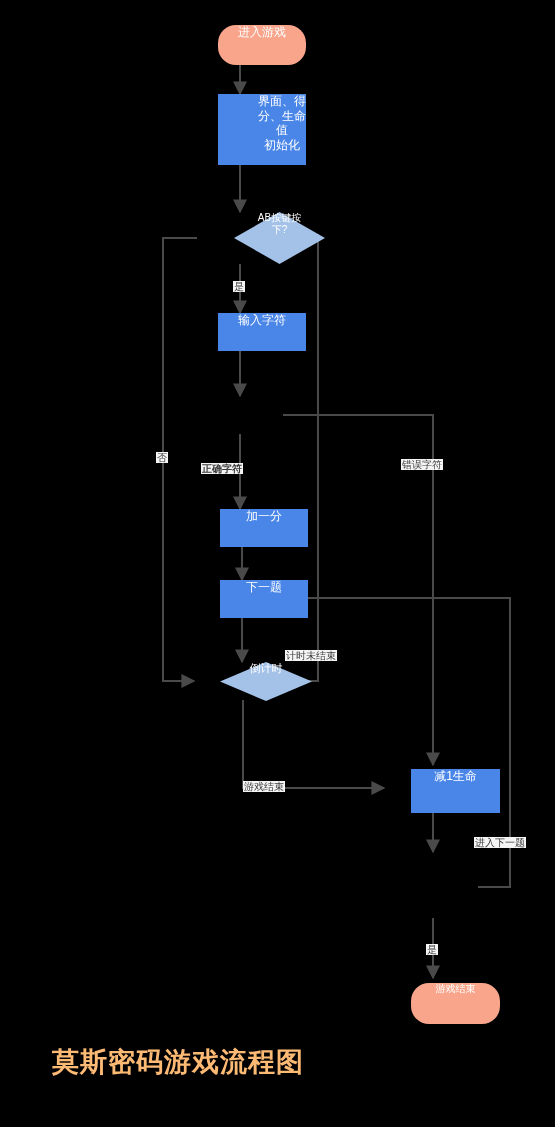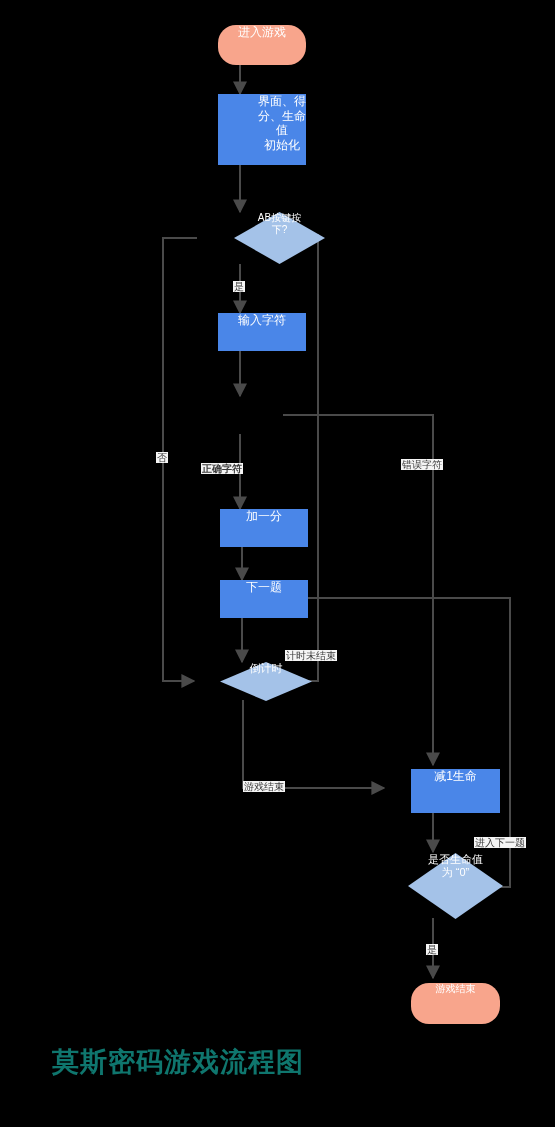--- a/index.html
+++ b/index.html
@@ -69,21 +69,21 @@
     z-index: 4;
     white-space: nowrap;
     font-family: "Liberation Sans", "DejaVu Sans", sans-serif;
   }
   #chart-title {
     position: absolute;
     left: 52px;
     top: 1044px;
     font-size: 27px;
     font-weight: bold;
-    color: #0f766e;
+    color: #fdba74;
     letter-spacing: 1px;
     z-index: 5;
     font-family: "Liberation Sans", "DejaVu Sans", sans-serif;
   }
 </style>
 </head>
 <body>
 
 <div id="canvas">
 
@@ -160,27 +160,20 @@
     <svg class="diamond-shape" viewBox="0 0 100 100" preserveAspectRatio="none">
       <polygon points="50,0 100,50 50,100 0,50" fill="#A4C2E8"></polygon>
     </svg>
     <span>倒计时</span>
   </div>
 
   <div class="node process" style="left:389px; top:769px; width:89px; height:44px; background:#4A86E8; font-size:12px;">
     <span>减1生命</span>
   </div>
 
-  <div class="node decision" style="left:386px; top:853px; width:95px; height:66px; font-size:11px;">
-    <svg class="diamond-shape" viewBox="0 0 100 100" preserveAspectRatio="none">
-      <polygon points="50,0 100,50 50,100 0,50" fill="#A4C2E8"></polygon>
-    </svg>
-    <span>是否生命值
-为 “0”</span>
-  </div>
 
   <div class="node terminal" style="left:389px; top:983px; width:89px; height:41px; background:#F8A58C; font-size:10px;">
     <span>游戏结束</span>
   </div>
 
   <div class="edge-label" style="left:233px; top:281px;">是</div>
 
   <div class="edge-label" style="left:156px; top:452px;">否</div>
 
   <div class="edge-label" style="left:201px; top:463px;font-weight:bold;">正确字符</div>

